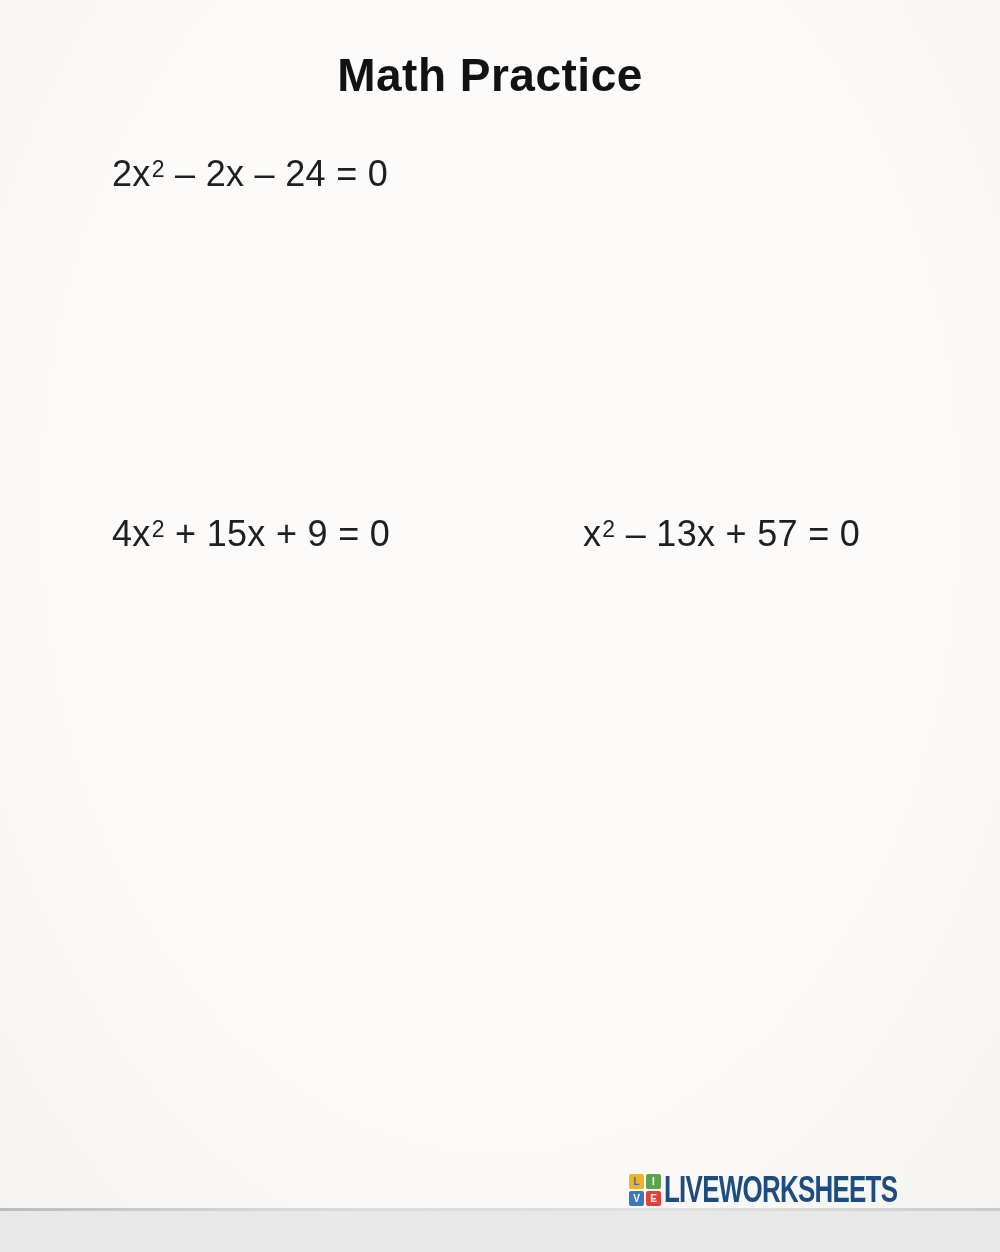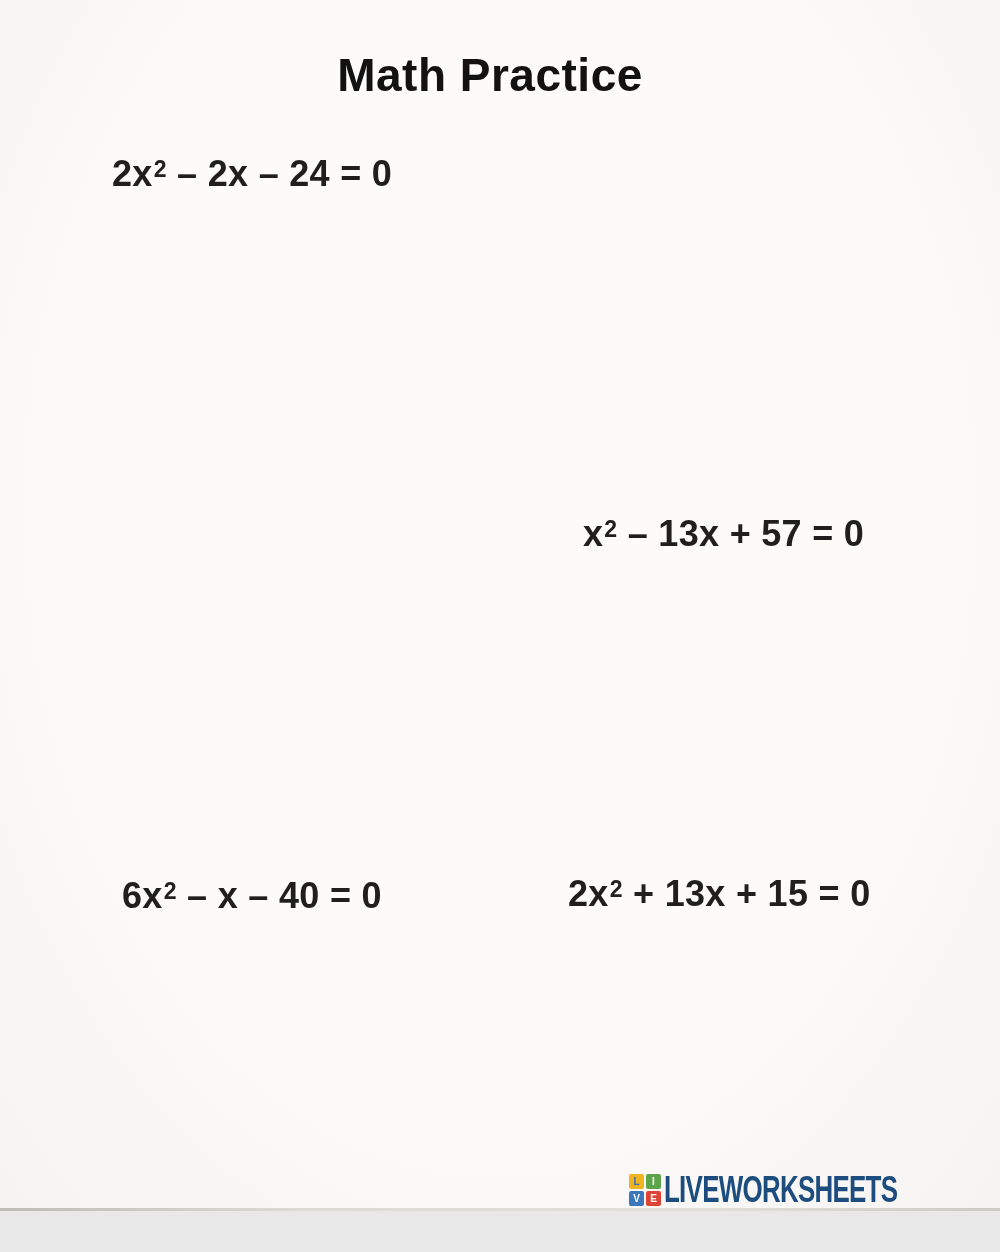--- a/index.html
+++ b/index.html
@@ -24,21 +24,21 @@
     margin: 0;
     text-align: center;
     font-size: 46px;
     font-weight: 700;
     letter-spacing: 0.5px;
     color: #121212;
   }
   .eq {
     position: absolute;
     font-size: 36px;
-    font-weight: 700;
+    font-weight: 400;
     color: #1f1f1f;
     letter-spacing: 0.3px;
     white-space: nowrap;
     text-align: right;
   }
   .eq .sup {
     display: inline-block;
     font-size: 0.64em;
     position: relative;
     top: -0.40em;
@@ -98,26 +98,25 @@
 </head>
 <body>
 
 <div class="page">
 
   <h1 class="title">Math Practice</h1>
 
   <div class="eq eq-0"><span>2x</span><span class="sup">2</span><span> – 2x – 24 = 0</span></div>
 
 
+  <div class="eq eq-2"><span>4x</span><span class="sup">2</span><span> + 15x + 9 = 0</span></div>
 
   <div class="eq eq-3"><span>x</span><span class="sup">2</span><span> – 13x + 57 = 0</span></div>
 
-  <div class="eq eq-4"><span>6x</span><span class="sup">2</span><span> – x – 40 = 0</span></div>
 
-  <div class="eq eq-5"><span>2x</span><span class="sup">2</span><span> + 13x + 15 = 0</span></div>
 
   <div class="footer-logo">
     <span class="logo-grid">
       <span class="logo-tile" style="background-color: rgb(240, 180, 32); color: rgb(58, 111, 178);">L</span>
       <span class="logo-tile" style="background-color: rgb(91, 164, 73); color: rgb(255, 255, 255);">I</span>
       <span class="logo-tile" style="background-color: rgb(61, 119, 187); color: rgb(255, 255, 255);">V</span>
       <span class="logo-tile" style="background-color: rgb(221, 68, 54); color: rgb(255, 255, 255);">E</span>
     </span>
     <span class="brand" style="color: rgb(29, 77, 126);">LIVEWORKSHEETS</span>
   </div>

